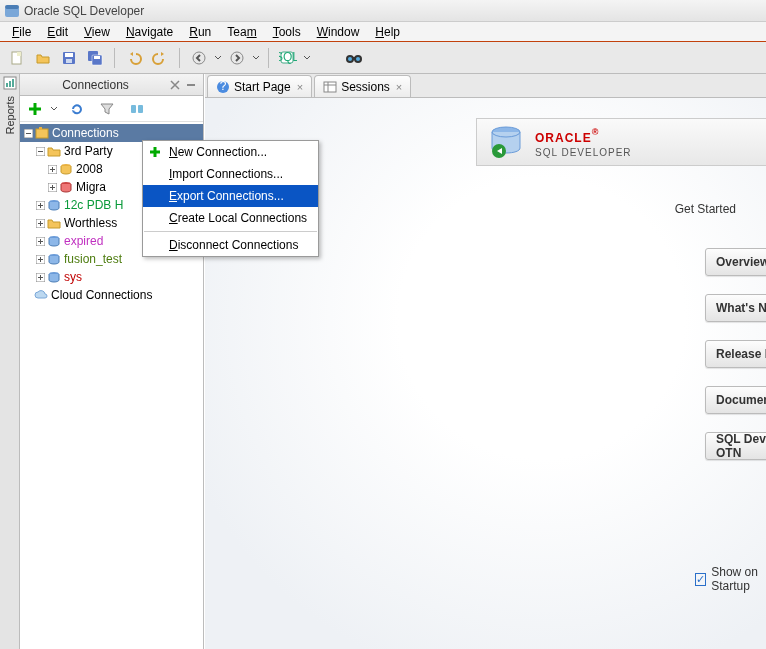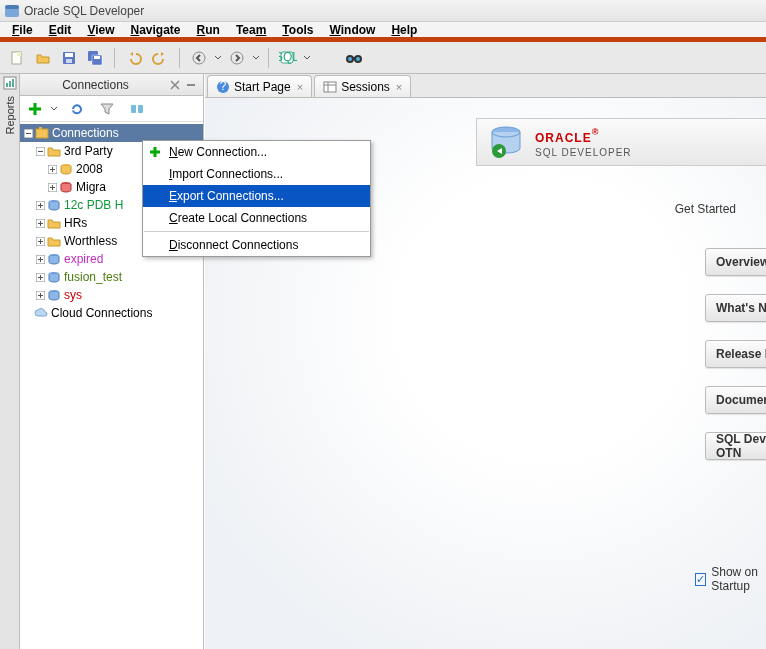--- a/index.html
+++ b/index.html
@@ -5,21 +5,21 @@
 * { box-sizing: border-box; margin: 0; padding: 0; font-family: "Segoe UI", Tahoma, sans-serif; font-size: 12px; }
 html, body { width: 766px; height: 649px; overflow: hidden; }
 body { background: #f0f0f0; }
 
 
 .titlebar { height: 22px; background: linear-gradient(#f4f4f4,#e4e4e4); border-bottom: 1px solid #ccc; display: flex; align-items: center; padding: 0 4px; }
 .titlebar .app-icon { width: 16px; height: 16px; margin-right: 4px; }
 .titlebar .title { color: #444; }
 
 
-.menubar { height: 20px; background: #f4f4f4; display: flex; align-items: center; padding: 0 4px; border-bottom: 5px solid #c2410c; font-weight: bold; }
+.menubar { height: 20px; background: #f4f4f4; display: flex; align-items: flex-end; padding: 0 4px; border-bottom: 1px solid #c2410c; }
 .menubar .item { padding: 2px 8px; cursor: default; }
 .menubar .item u { text-decoration: underline; }
 
 
 .toolbar { height: 32px; background: #e9e9e9; border-bottom: 1px solid #bcbcbc; display: flex; align-items: center; padding: 0 6px; gap: 4px; }
 .toolbar .sep { width: 1px; height: 20px; background: #bbb; margin: 0 4px; }
 .tb-btn { width: 22px; height: 22px; display: flex; align-items: center; justify-content: center; border-radius: 2px; }
 .dropdown-arrow { width: 8px; height: 22px; display:flex; align-items:center; justify-content:center; }
 
 
@@ -36,21 +36,21 @@
 
 
 .tree { flex:1; overflow:auto; padding: 2px 0; position:relative; }
 .tree-row { display:flex; align-items:center; height:18px; padding-left:2px; white-space:nowrap; }
 .tree-row.selected { background:#5a7aa3; color:#fff; }
 .tw { width:12px; height:12px; display:inline-flex; align-items:center; justify-content:center; margin-right:1px; }
 .node-icon { width:14px; height:14px; margin-right:3px; flex-shrink:0; }
 .indent { display:inline-block; }
 
 
-.context-menu { position:absolute; top:140px; left:142px; width:229px; background:#fff; border:1px solid #9a9a9a; box-shadow:2px 2px 4px rgba(0,0,0,0.25); z-index:100; }
+.context-menu { position:absolute; top:140px; left:142px; width:177px; background:#fff; border:1px solid #9a9a9a; box-shadow:2px 2px 4px rgba(0,0,0,0.25); z-index:100; }
 .context-menu .cm-row { height:22px; display:flex; align-items:center; padding:0 8px 0 26px; position:relative; }
 .context-menu .cm-row.highlight { background:#0a55c4; color:#fff;text-align:center; }
 .context-menu .cm-sep { height:1px; background:#ccc; margin:2px 1px; }
 .context-menu .cm-icon { position:absolute; left:4px; width:16px; height:16px; }
 
 
 .content { flex:1; background:#f4f4f4; border-left:1px solid #fff; display:flex; flex-direction:column; overflow:hidden; }
 .tabs { height:24px; display:flex; align-items:flex-end; padding-left:2px; gap:0; border-bottom:1px solid #bcbcbc; background:#e9e9e9;}
 .tab { height:22px; background:linear-gradient(#fdfdfd,#ececec); border:1px solid #bcbcbc; border-bottom:none; border-radius:4px 4px 0 0; display:flex; align-items:center; padding:0 8px; gap:4px; margin-right:2px;}
 .tab .close-x { color:#888; font-size:11px; margin-left:2px; }
@@ -303,33 +303,20 @@
             <svg width="9" height="9">
               <rect x="0" y="0" width="9" height="9" fill="#fff" stroke="#888"></rect>
               <path d="M2 4.5h5M4.5 2v5" stroke="#555"></path>
             </svg>
           </span>
         <span class="node-icon"><svg viewBox="0 0 14 14">
               <ellipse cx="7" cy="4" rx="5" ry="2" fill="#6a9bd8"></ellipse>
               <path d="M2 4v6c0 1 2 2 5 2s5-1 5-2V4" fill="#8db7e8" stroke="#4a7db5"></path>
             </svg></span>
         <span class="color-green">12c PDB H</span>
-      </div>
-      <div class="tree-row">
-        <span class="indent" style="width:12px"></span>
-        <span class="tw">
-            <svg width="9" height="9">
-              <rect x="0" y="0" width="9" height="9" fill="#fff" stroke="#888"></rect>
-              <path d="M2 4.5h5M4.5 2v5" stroke="#555"></path>
-            </svg>
-          </span>
-        <span class="node-icon"><svg viewBox="0 0 14 14">
-              <path d="M1 4h4l1 2h7v6H1z" fill="#f4c45a" stroke="#c69a2a"></path>
-            </svg></span>
-        <span>HRs</span>
       </div>
       <div class="tree-row">
         <span class="indent" style="width:12px"></span>
         <span class="tw">
             <svg width="9" height="9">
               <rect x="0" y="0" width="9" height="9" fill="#fff" stroke="#888"></rect>
               <path d="M2 4.5h5M4.5 2v5" stroke="#555"></path>
             </svg>
           </span>
         <span class="node-icon"><svg viewBox="0 0 14 14">

